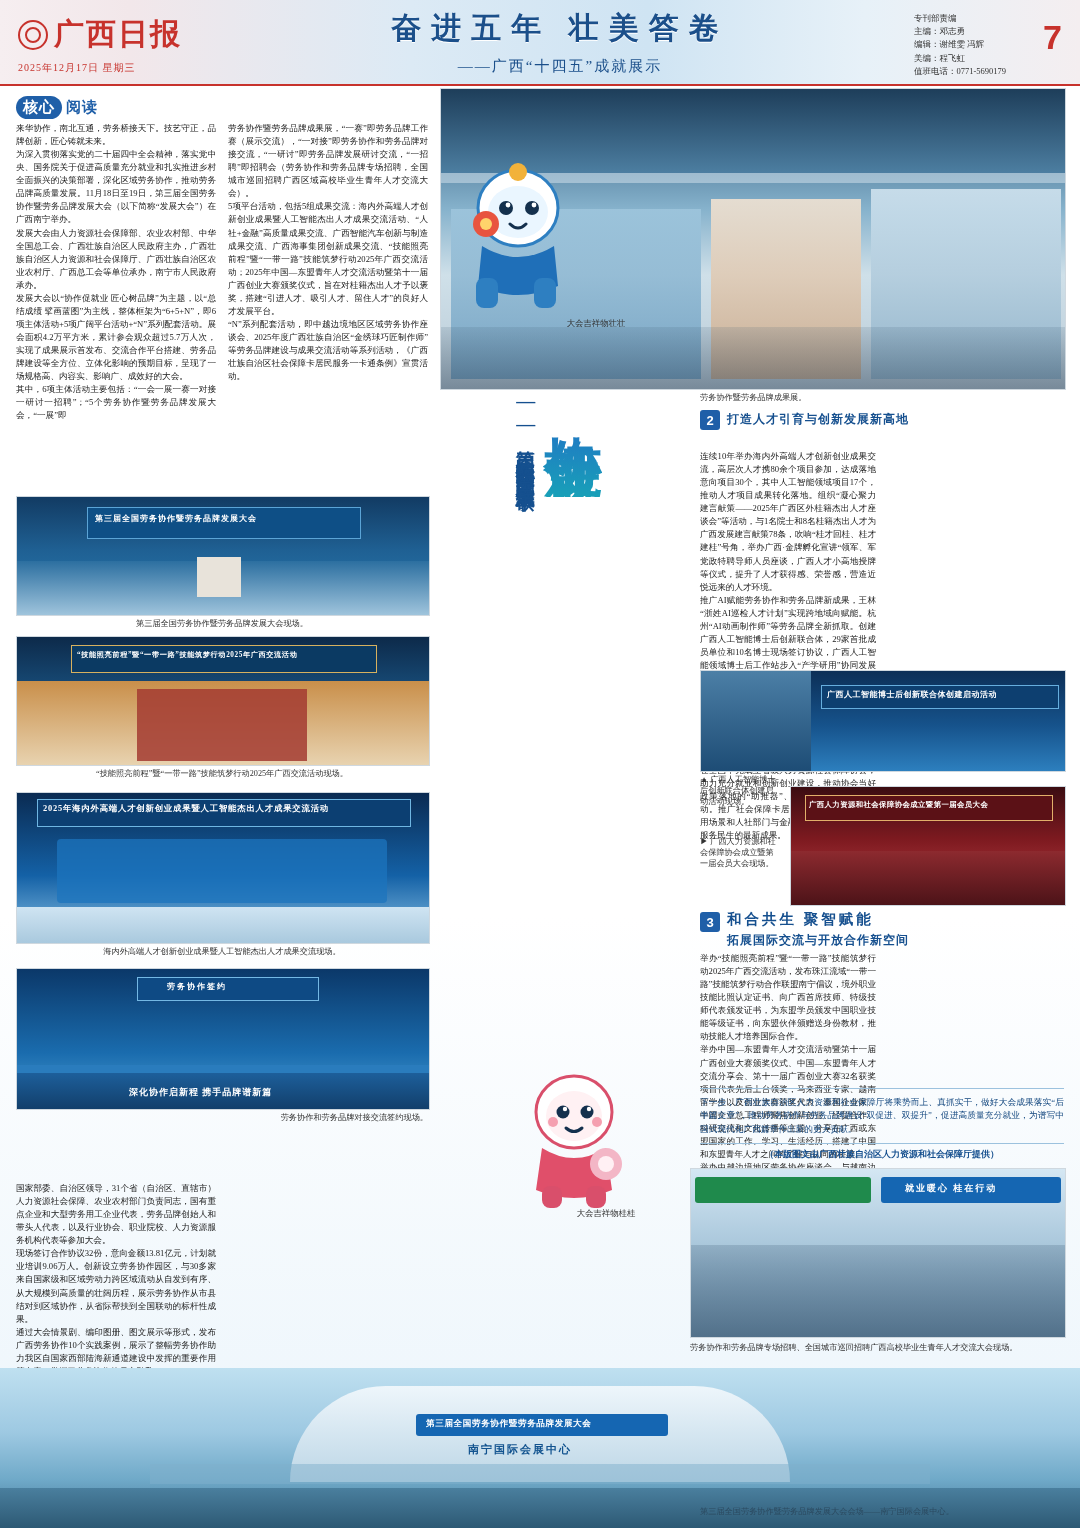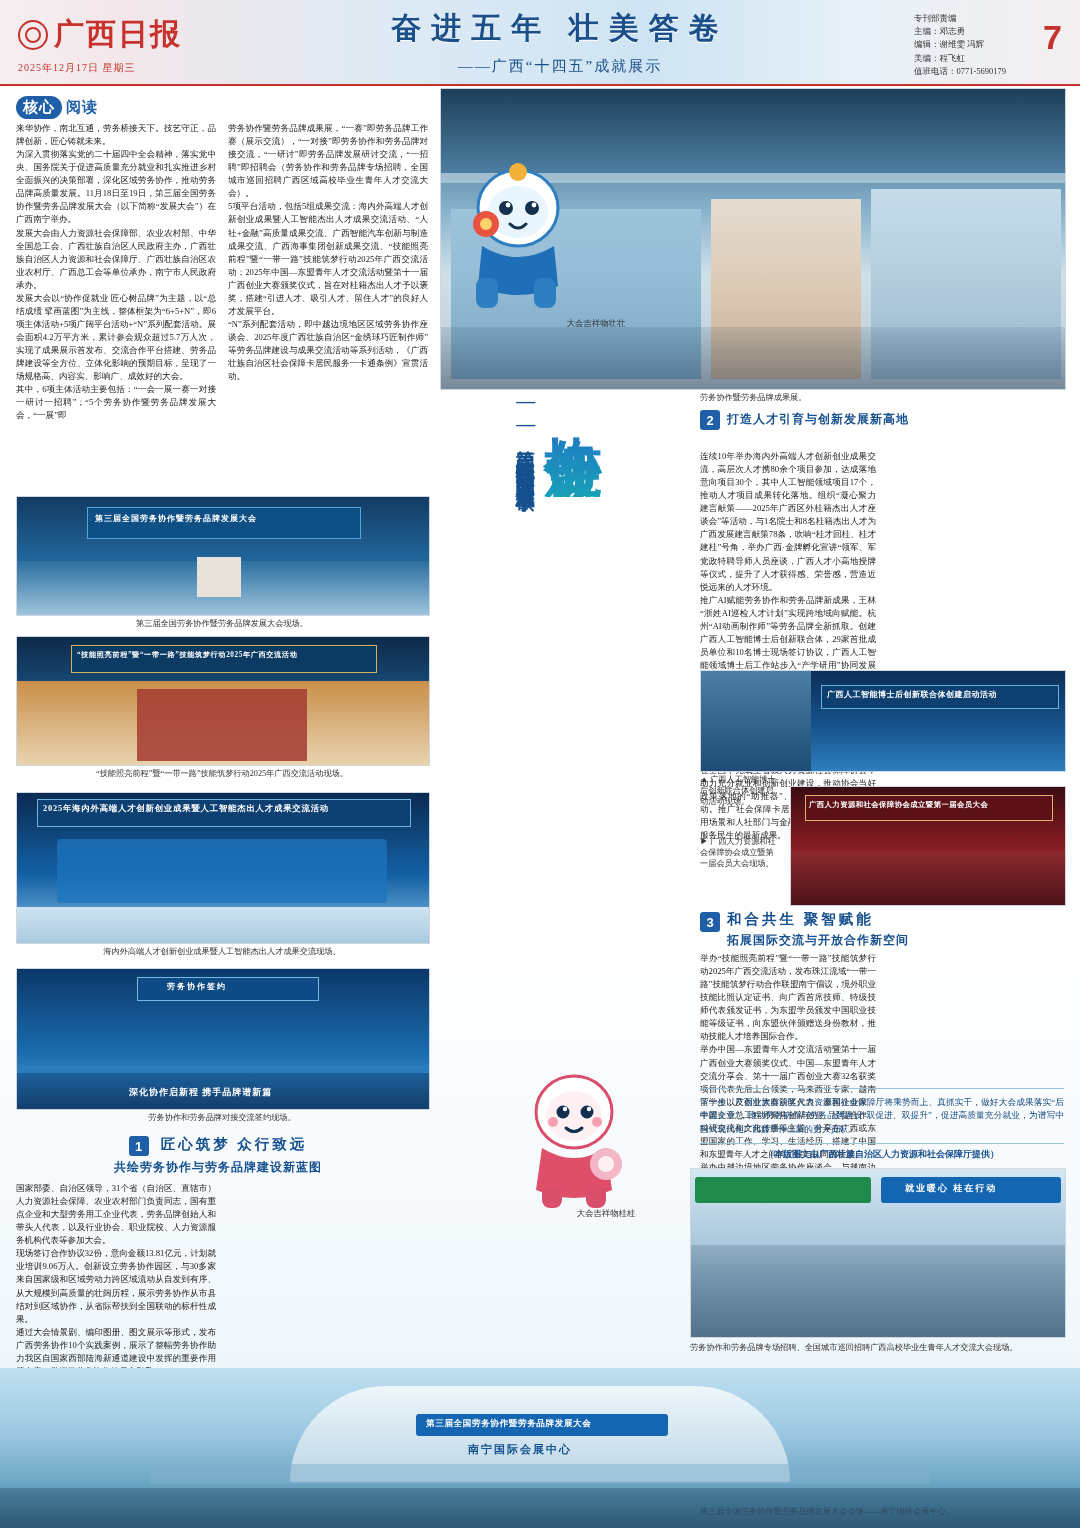--- a/index.html
+++ b/index.html
@@ -196,27 +196,22 @@
 
   <div class="photo" style="left:16px;top:968px;width:412px;height:140px;">
     <div class="ph-inner" style="background:linear-gradient(180deg,#0b3869,#1a6cae 60%,#4fa0d4 100%);">
       <div style="position:absolute;left:120px;top:8px;width:180px;height:22px;background:#0e4a84;border:1px solid #74b8e4;"></div>
       <div class="tiny-white" style="left:150px;top:12px;font-size:8px;letter-spacing:2px;">劳务协作签约</div>
       <div style="position:absolute;left:0;bottom:36px;width:100%;height:8px;background:#2a7cbd;"></div>
       <div style="position:absolute;left:0;bottom:0;width:100%;height:36px;background:linear-gradient(180deg,#1d5f9b,#123f6b);"></div>
       <div class="tiny-white" style="left:112px;bottom:10px;font-size:9px;letter-spacing:1px;">深化协作启新程  携手品牌谱新篇</div>
     </div>
   </div>
-  <div class="cap" style="left:16px;top:1112px;width:412px;">劳务协作和劳务品牌对接交流签约现场。</div>
-
-  <div class="sec" style="left:88px;top:1134px;width:260px;text-align:center;">
-    <div class="sec-num" style="float:none;display:inline-flex;vertical-align:middle;margin-right:8px;">1</div>
-    <span class="sec-t1">匠心筑梦  众行致远</span>
-    <div class="sec-t2">共绘劳务协作与劳务品牌建设新蓝图</div>
-  </div>
+  <div class="cap" style="left:16px;top:1112px;width:412px;text-align:right;">劳务协作和劳务品牌对接交流签约现场。</div>
+
   <div class="col-text" style="left:16px;top:1182px;width:200px;white-space:pre-line;">国家部委、自治区领导，31个省（自治区、直辖市）人力资源社会保障、农业农村部门负责同志，国有重点企业和大型劳务用工企业代表，劳务品牌创始人和带头人代表，以及行业协会、职业院校、人力资源服务机构代表等参加大会。
 现场签订合作协议32份，意向金额13.81亿元，计划就业培训9.06万人。创新设立劳务协作园区，与30多家来自国家级和区域劳动力跨区域流动从自发到有序、从大规模到高质量的壮阔历程，展示劳务协作从市县结对到区域协作，从省际帮扶到全国联动的标杆性成果。
 通过大会情景剧、编印图册、图文展示等形式，发布广西劳务协作10个实践案例，展示了整幅劳务协作助力我区自国家西部陆海新通道建设中发挥的重要作用等内容，掌握了劳务协作的坚实引擎。
 全国164个特色劳务品牌参展。覆盖先进制造、消费亮点、民生服务、美丽乡村、非遗技艺五大核心领域。广西医疗护理服务等劳务品牌现场相亲推介，壮乡劳务品牌矩阵集中亮相交流，恭城油茶等广西特色美食让嘉宾赞不绝口。劳务品牌建设新风采，打造了“八桂米粉师傅”等劳务品牌自得吸睛。</div>
   <div class="col-text" style="left:228px;top:1182px;width:200px;height:150px;overflow:hidden;"></div>
 
   <div class="sec" style="left:700px;top:408px;width:364px;">
     <div class="sec-num">2</div>
     <div class="sec-t2" style="">打造人才引育与创新发展新高地</div>
   </div>

